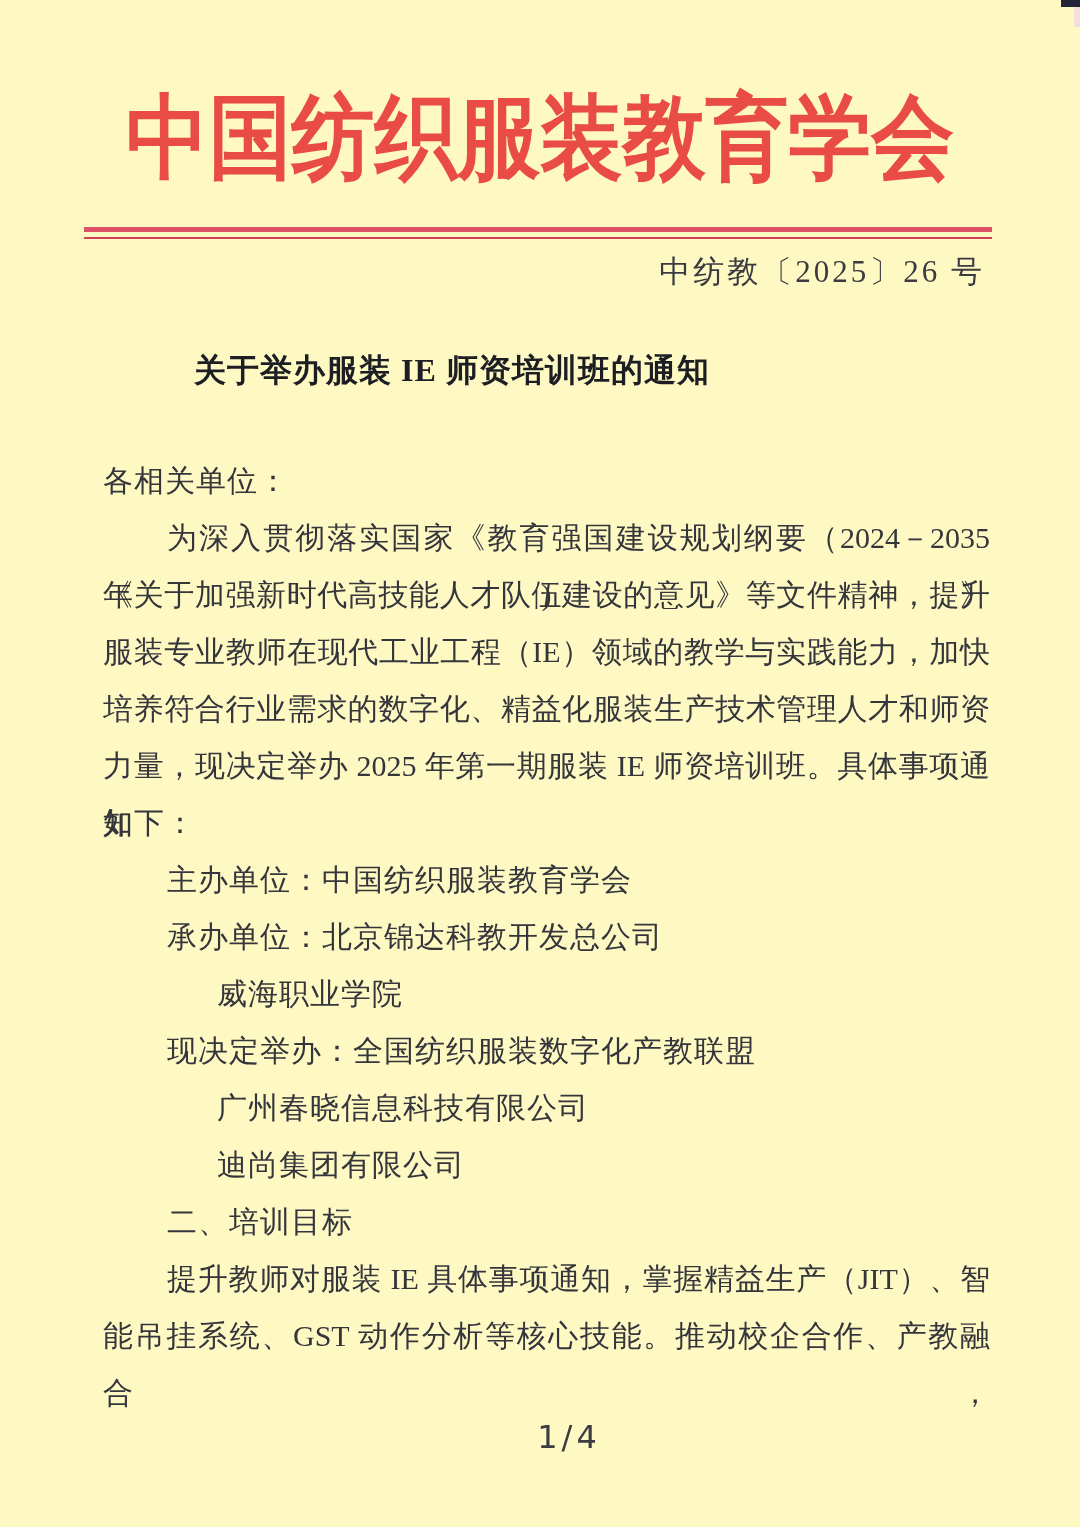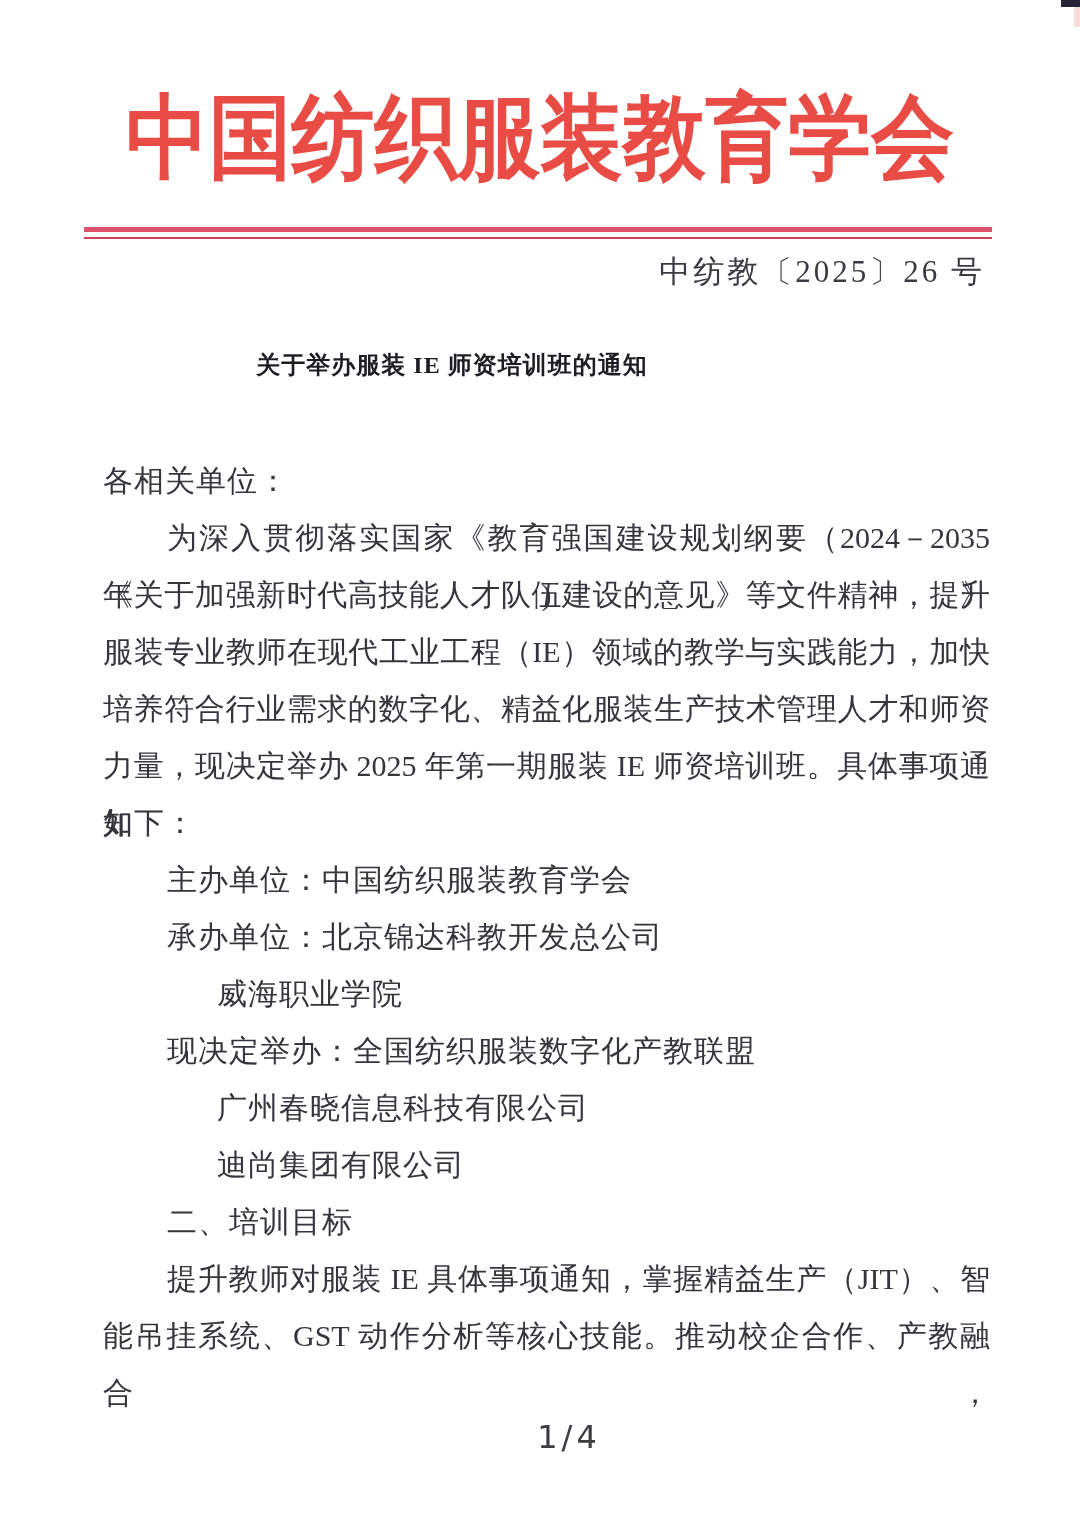--- a/index.html
+++ b/index.html
@@ -1,21 +1,21 @@
 <!DOCTYPE html>
 <html lang="zh"><head>
 <meta charset="utf-8">
 <style>
   html, body { margin: 0; padding: 0; background: #e9e9e9; }
   .page {
     position: relative;
     width: 1080px;
     height: 1527px;
     margin: 0 auto;
-    background: #ffffff;
+    background: #fef9c3;
     overflow: hidden;
     font-family: "Liberation Serif", "DejaVu Serif", serif;
   }
 
   
   .org-header {
     position: absolute;
     top: 88px;
     left: 0;
     width: 1080px;
@@ -62,21 +62,21 @@
     white-space: nowrap;
   }
 
   
   .doc-title {
     position: absolute;
     top: 349px;
     left: 0;
     width: 904px;
     text-align: center;
-    font-size: 24px;
+    font-size: 32px;
     font-weight: bold;
     color: #1d1d24;
     letter-spacing: 1px;
     white-space: nowrap;
   }
 
   
   .body-block {
     position: absolute;
     top: 452px;

